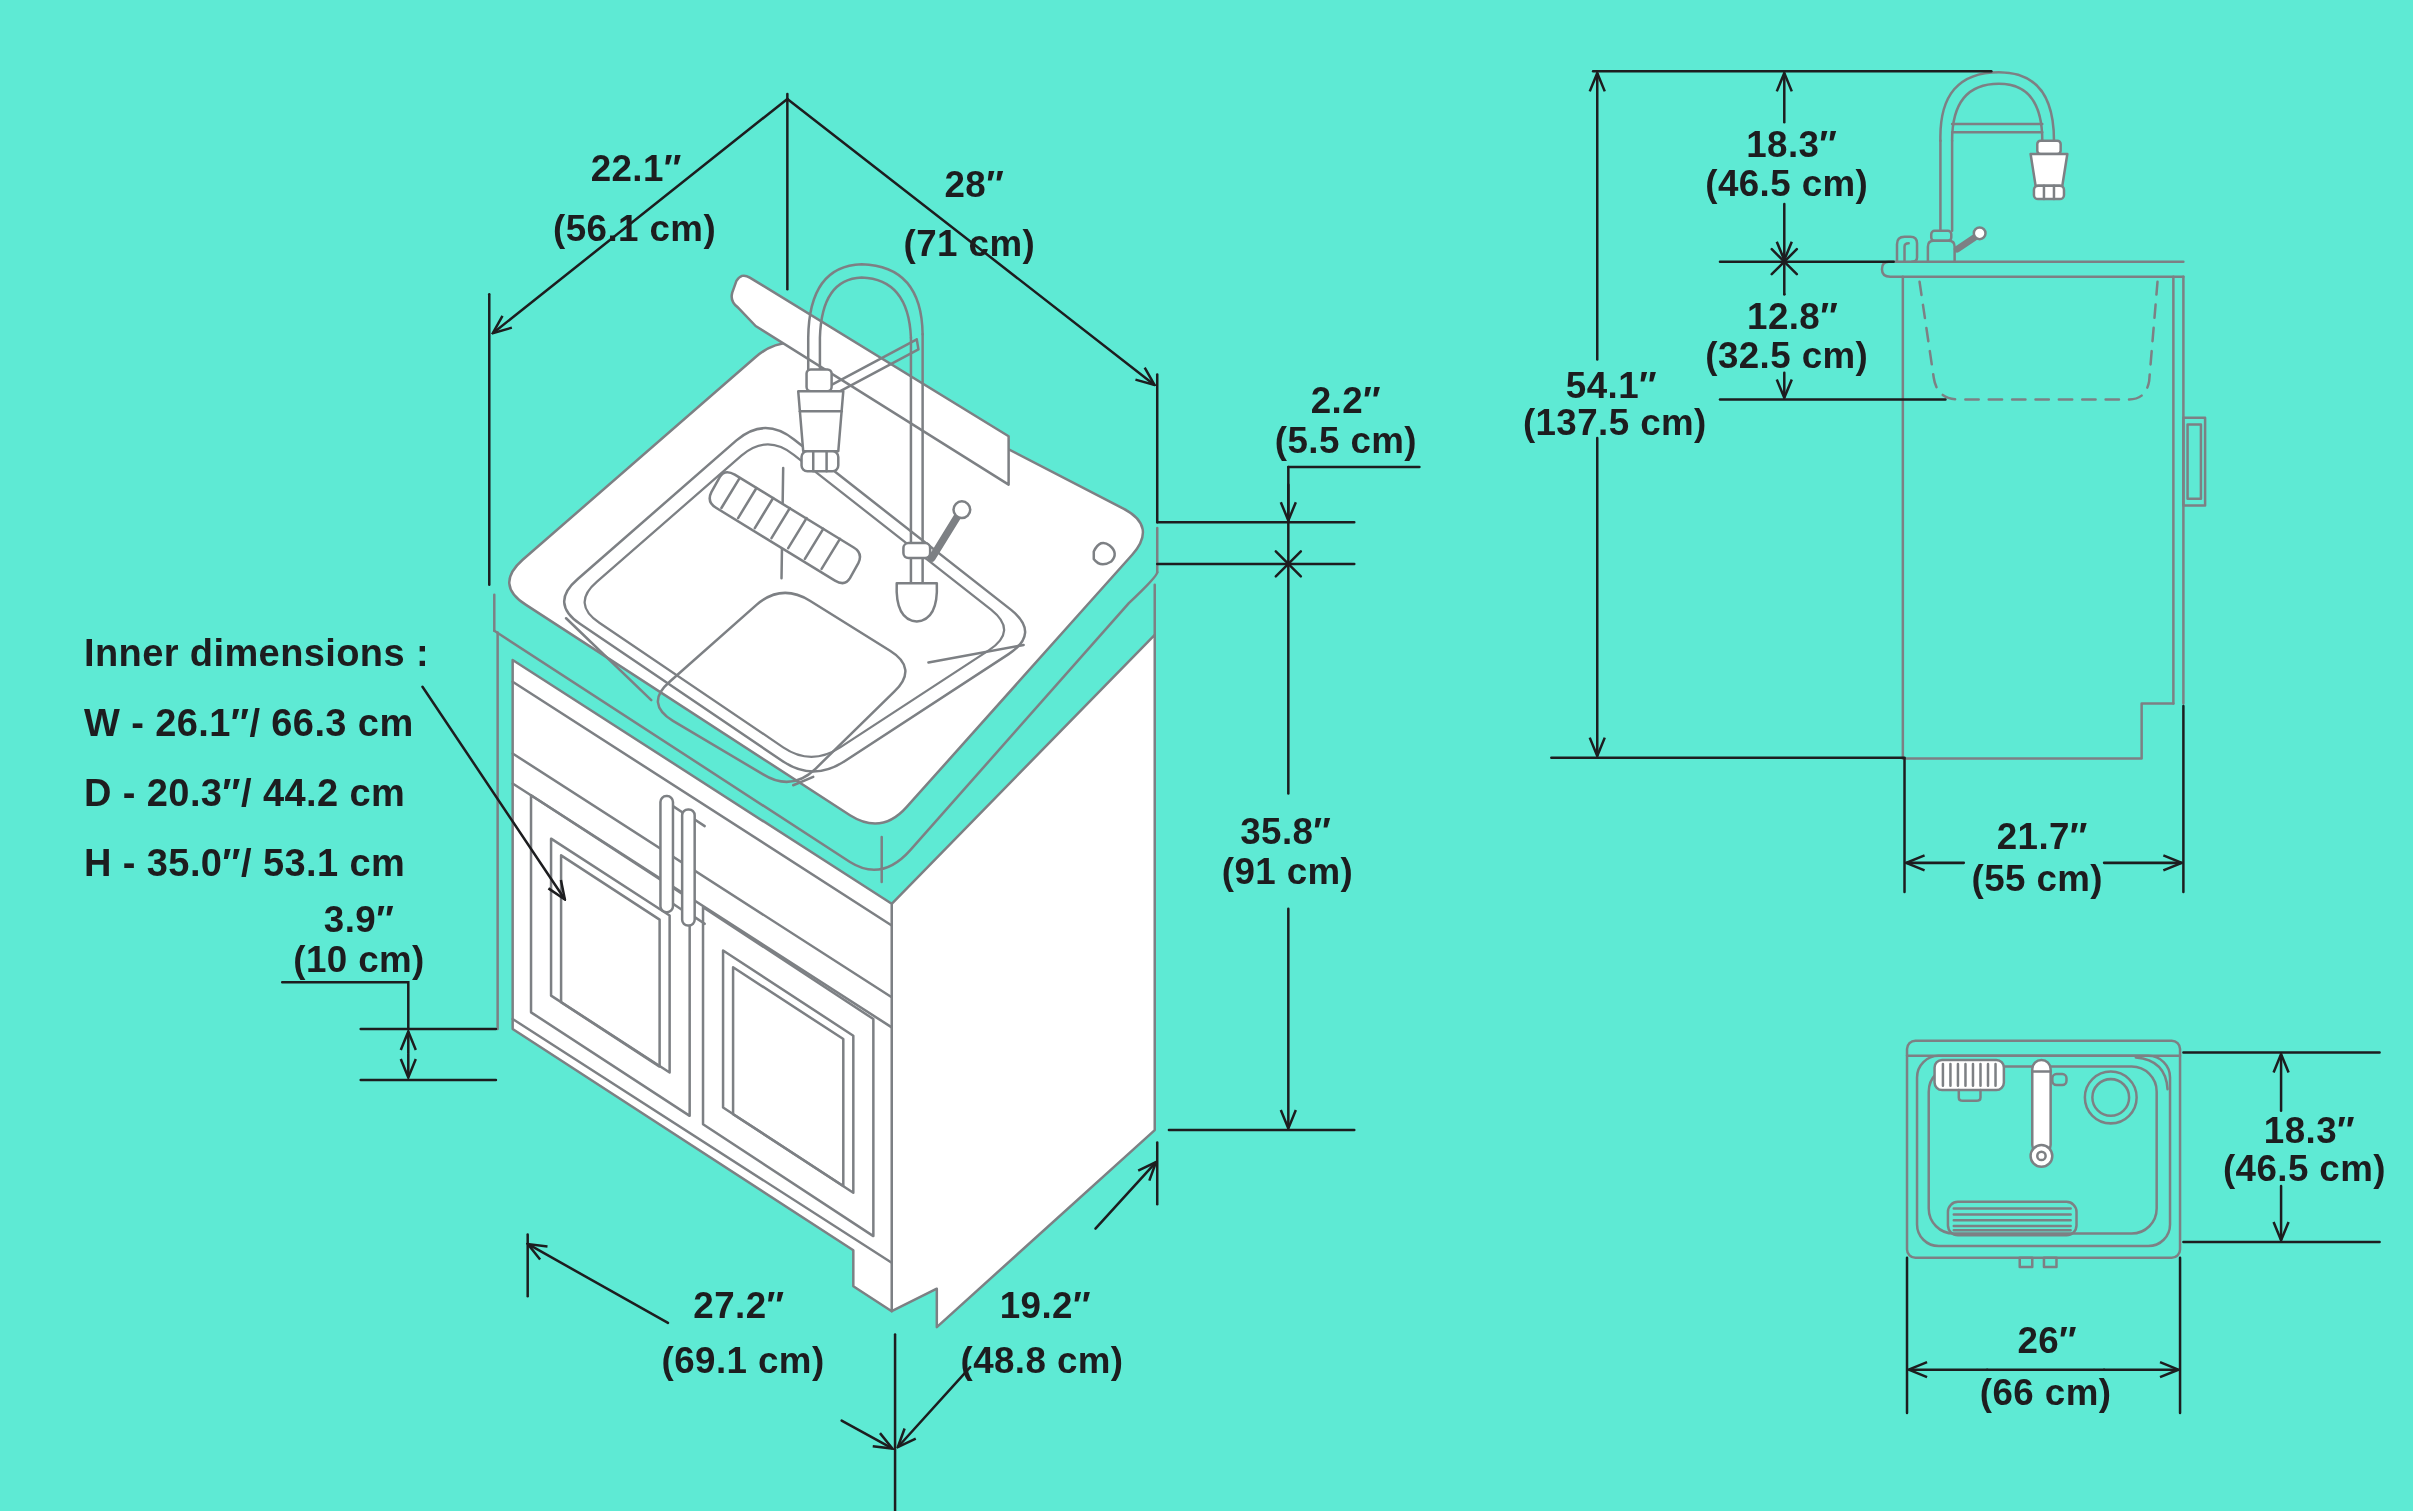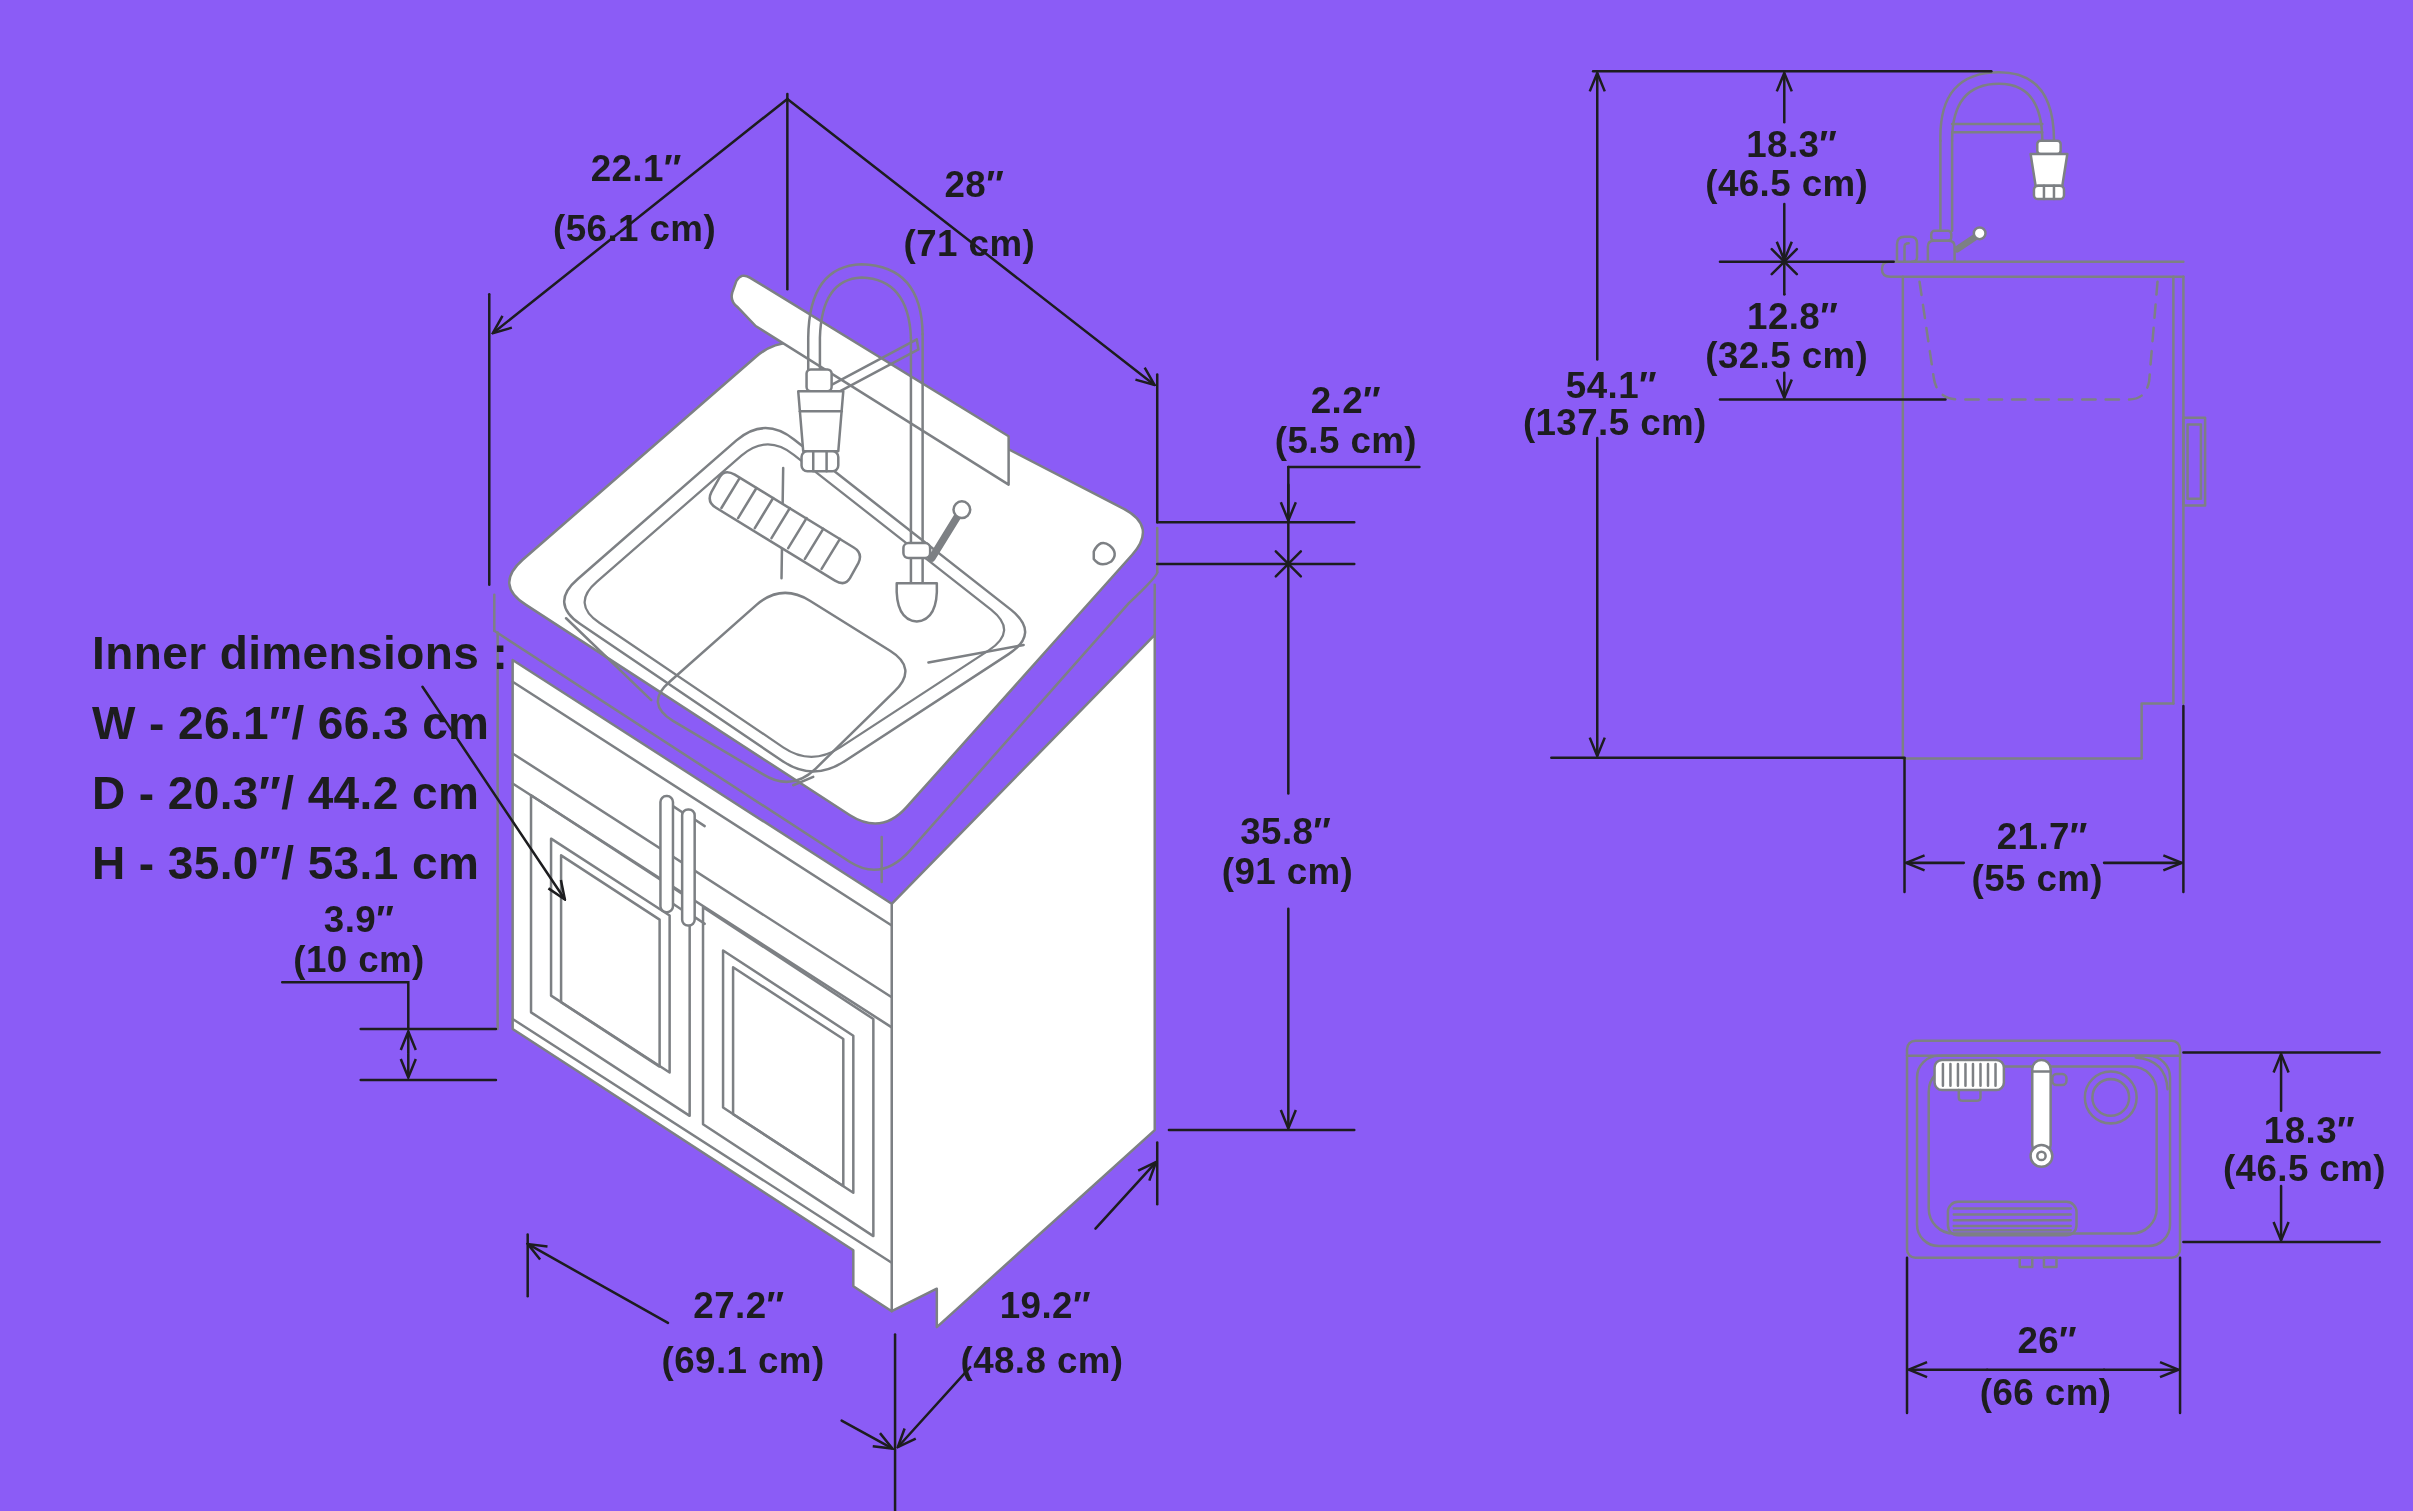--- a/index.html
+++ b/index.html
@@ -1,22 +1,22 @@
 <!DOCTYPE html>
 <html style="font-size:13.4px"><head>
 <meta charset="utf-8">
 <style>
   html,body{margin:0;padding:0;background:#ffffff;}
-  .canvas{position:relative;width:2413px;height:1512px;background:#8b5cf6;overflow:hidden;
+  .canvas{position:relative;width:2413px;height:1512px;background:#5eead4;overflow:hidden;
           font-family:"Liberation Sans","DejaVu Sans",sans-serif;}
   svg{position:absolute;left:0;top:0;}
   svg text{font-family:"Liberation Sans","DejaVu Sans",sans-serif;
            font-size:44px;font-weight:600;fill:#1d1d1f;letter-spacing:.5px;}
-  .inner-dims{position:absolute;left:92px;top:618px;color:#1d1d1f;
-              font-size:46px;font-weight:600;line-height:70px;letter-spacing:0.4px;white-space:nowrap;}
+  .inner-dims{position:absolute;left:84px;top:618px;color:#1d1d1f;
+              font-size:38px;font-weight:600;line-height:70px;letter-spacing:0.4px;white-space:nowrap;}
   .inner-dims .hdr{font-weight:600;}
   .inner-dims b{font-weight:800;}
 </style>
 </head>
 <body>
 
 <div class="canvas">
 
 <svg width="2413" height="1512" viewBox="0 0 2890 1810">
   <defs>

